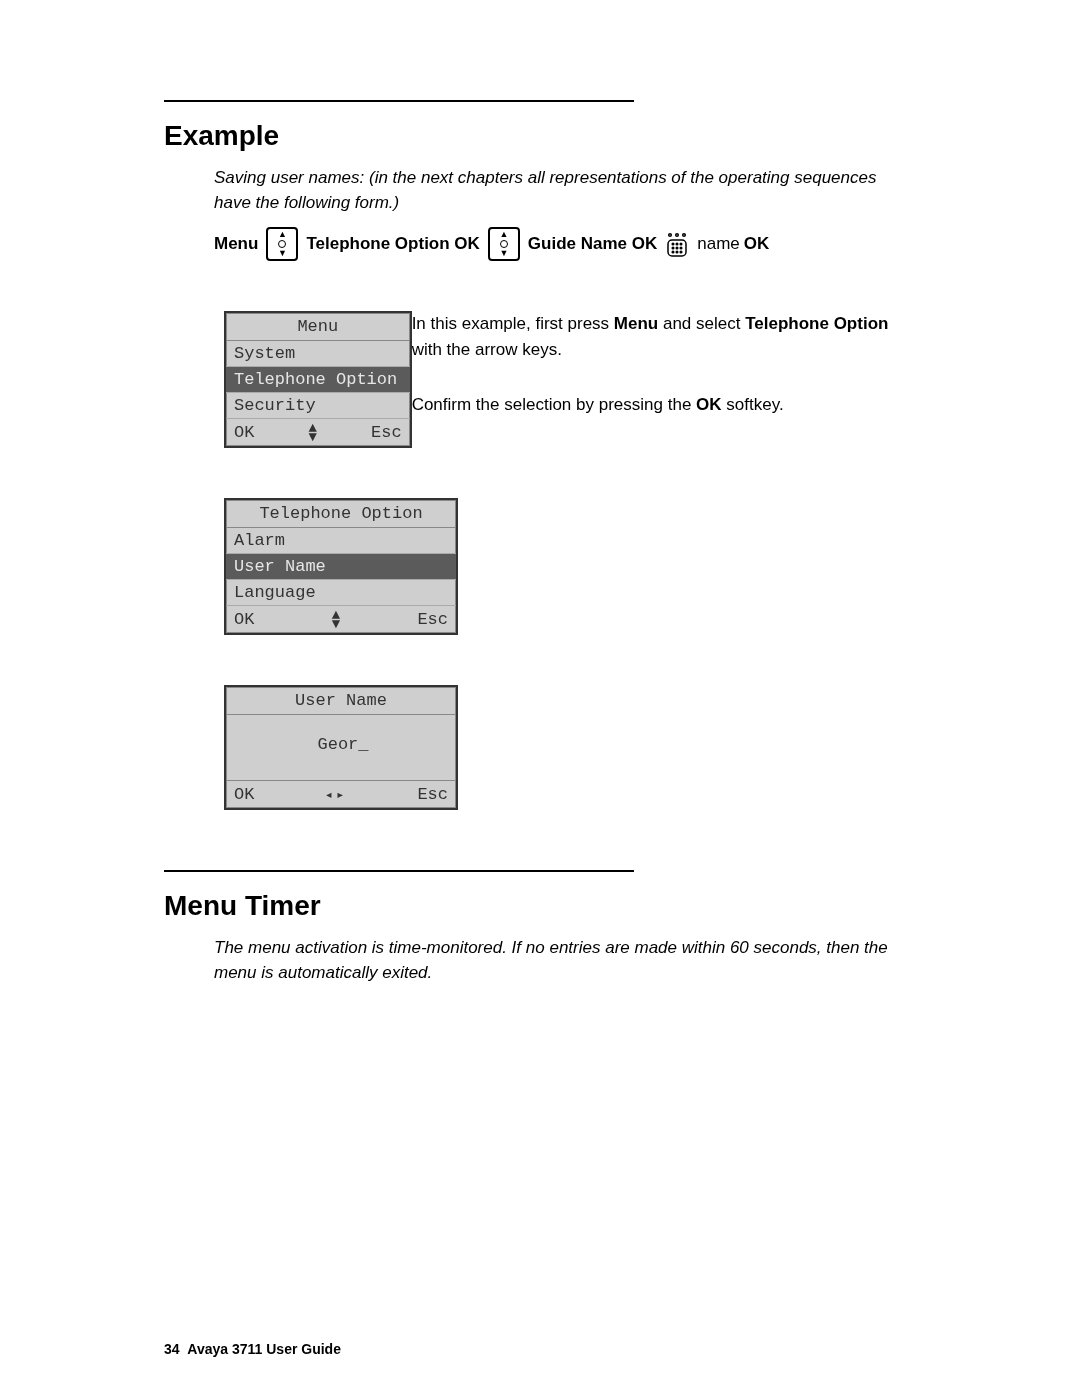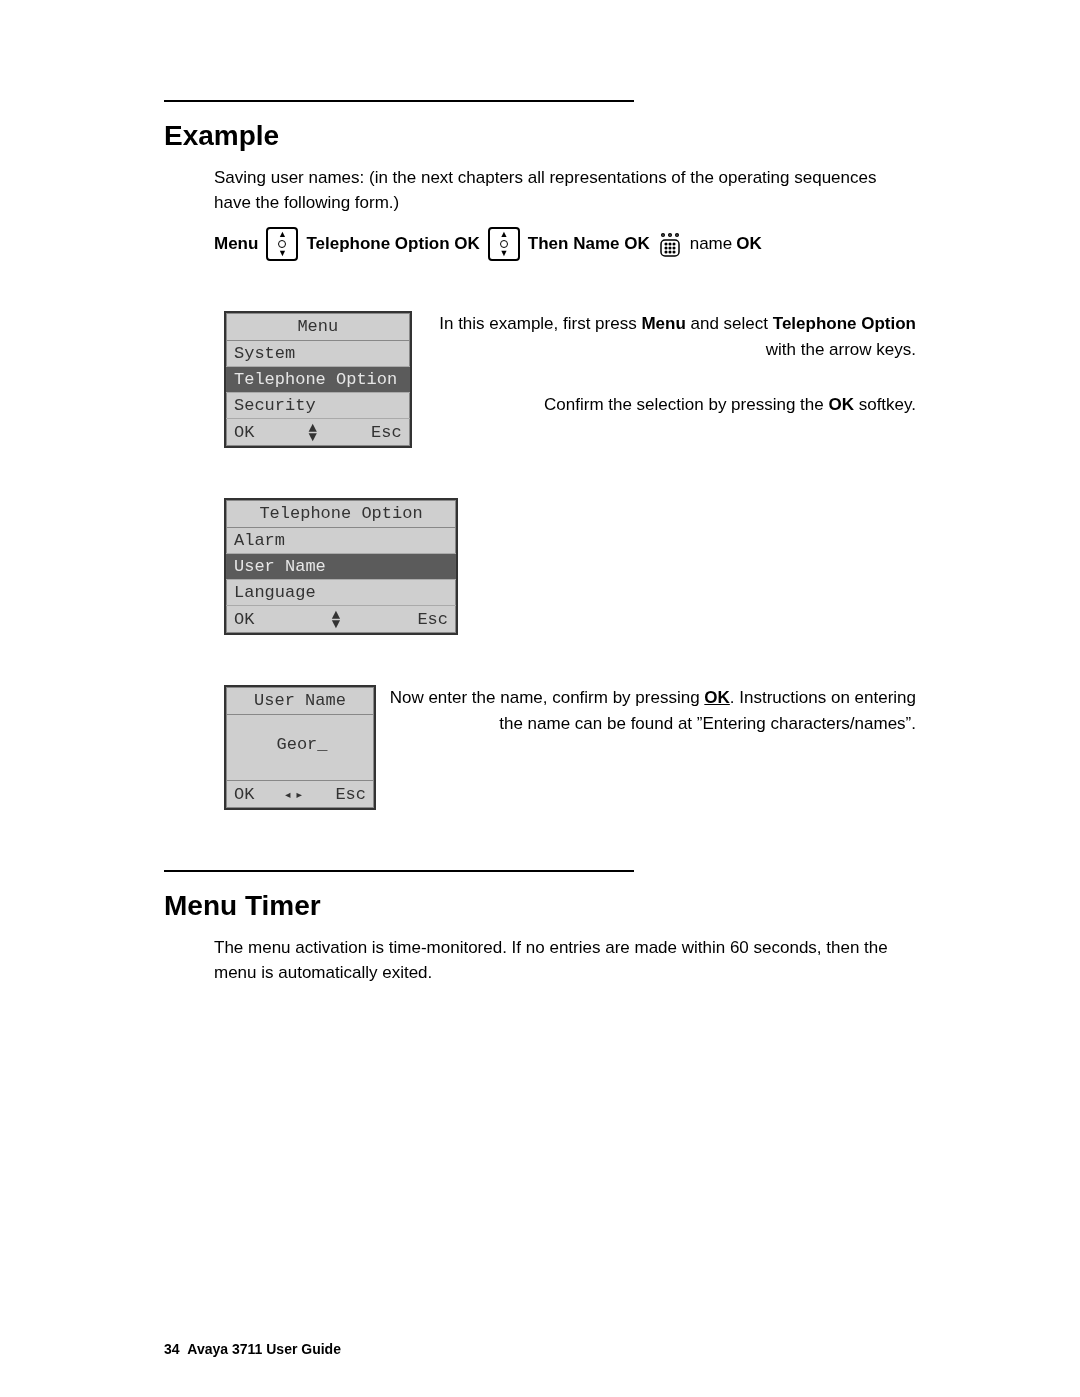--- a/index.html
+++ b/index.html
@@ -1,28 +1,28 @@
 <!DOCTYPE html>
 <html><head>
 <meta charset="utf-8">
 <style>
   html,body{margin:0;padding:0;background:#fff;color:#000;font-family:Arial,Helvetica,sans-serif;}
   .page{width:912px;min-height:1397px;margin:0 auto;position:relative;padding:100px 80px 0 80px;box-sizing:border-box;}
   .hr{border:0;border-top:2px solid #000;margin:0;}
   .hr-half{width:470px;}
   h2{font-size:28px;font-weight:bold;margin:18px 0 14px 0;}
-  .body-text{font-size:17px;line-height:1.45;margin:0 0 12px 0;max-width:870px;padding-left:50px;}
+  .body-text{font-size:17px;line-height:1.45;margin:0 0 12px 0;max-width:870px;padding-left:50px;font-style:italic;}
   .seq{font-size:17px;padding-left:50px;display:flex;align-items:center;flex-wrap:wrap;gap:4px;margin-bottom:50px;}
   .seq b{font-weight:bold;}
   .nav-icon{display:inline-flex;flex-direction:column;align-items:center;justify-content:center;border:2px solid #000;border-radius:4px;width:28px;height:30px;line-height:1;font-size:9px;margin:0 4px;}
   .nav-icon .dot{width:6px;height:6px;border:1.5px solid #000;border-radius:50%;margin:1px 0;}
   .keypad-icon{display:inline-block;width:24px;height:26px;margin:0 4px;vertical-align:middle;}
   .keypad-icon svg{display:block;}
   .row{display:flex;align-items:flex-start;margin-bottom:50px;padding-left:60px;}
-  .explain{font-size:17px;line-height:1.5;max-width:540px;text-align:right;}
+  .explain{font-size:17px;line-height:1.5;max-width:540px;}
   
   .screen{width:230px;border:2px solid #333;background:#cfcfcf;font-family:"Courier New",monospace;font-size:17px;color:#333;box-shadow:inset 0 0 0 1px #888;}
   .scr-title{text-align:center;padding:4px 0;border-bottom:1px solid #888;}
   .scr-item{padding:3px 8px;border-bottom:1px solid #aaa;}
   .scr-item.sel{background:#5b5b5b;color:#e6e6e6;}
   .scr-input{text-align:center;padding:20px 0 26px 4px;border-bottom:1px solid #888;}
   .softkeys{display:flex;justify-content:space-between;align-items:center;padding:4px 8px;}
   .sk-center{letter-spacing:0;font-size:14px;display:flex;flex-direction:column;align-items:center;line-height:0.6;}
   .sk-center-lr{font-size:14px;letter-spacing:3px;}
   .footer{position:absolute;bottom:40px;left:80px;font-size:14px;}
@@ -44,21 +44,21 @@
       <span>▲</span>
         <span class="dot"></span>
         <span>▼</span>
     </span>
     <b>Telephone Option OK</b>
     <span class="nav-icon">
       <span>▲</span>
         <span class="dot"></span>
         <span>▼</span>
     </span>
-    <b>Then Name  OK</b>
+    <b>Guide Name  OK</b>
     <span class="keypad-icon">
       <svg viewBox="0 0 24 28">
         <g fill="none" stroke="#000" stroke-width="1.5">
           <circle cx="5" cy="4" r="1.3"></circle>
             <circle cx="12" cy="4" r="1.3"></circle>
             <circle cx="19" cy="4" r="1.3"></circle>
           <rect x="3" y="9" width="18" height="16" rx="4"></rect>
           <circle cx="8" cy="13" r="0.8" fill="#000"></circle>
             <circle cx="12" cy="13" r="0.8" fill="#000"></circle>
             <circle cx="16" cy="13" r="0.8" fill="#000"></circle>
@@ -120,25 +120,20 @@
   <div class="row" style="margin-bottom:60px;">
     <div class="screen">
       <div class="scr-title">User Name</div>
       <div class="scr-input">Geor_</div>
       <div class="softkeys">
         <span>OK</span>
         <span class="sk-center-lr">◂▸</span>
         <span>Esc</span>
       </div>
     </div>
-    <div class="explain">
-      <p style="margin:0">
-        <span>Now enter the name, confirm by pressing </span><b class="u">OK</b><span>. Instructions on entering the name can be found at ”Entering characters/names”.</span>
-      </p>
-    </div>
   </div>
 
   <hr class="hr hr-half">
   <h2>Menu Timer</h2>
   <p class="body-text">The menu activation is time-monitored. If no entries are made within 60 seconds, then the menu is automatically exited.</p>
 
   <div class="footer">
     <b>34</b>&nbsp;&nbsp;<b>Avaya 3711 User Guide</b>
   </div>
 </div>

